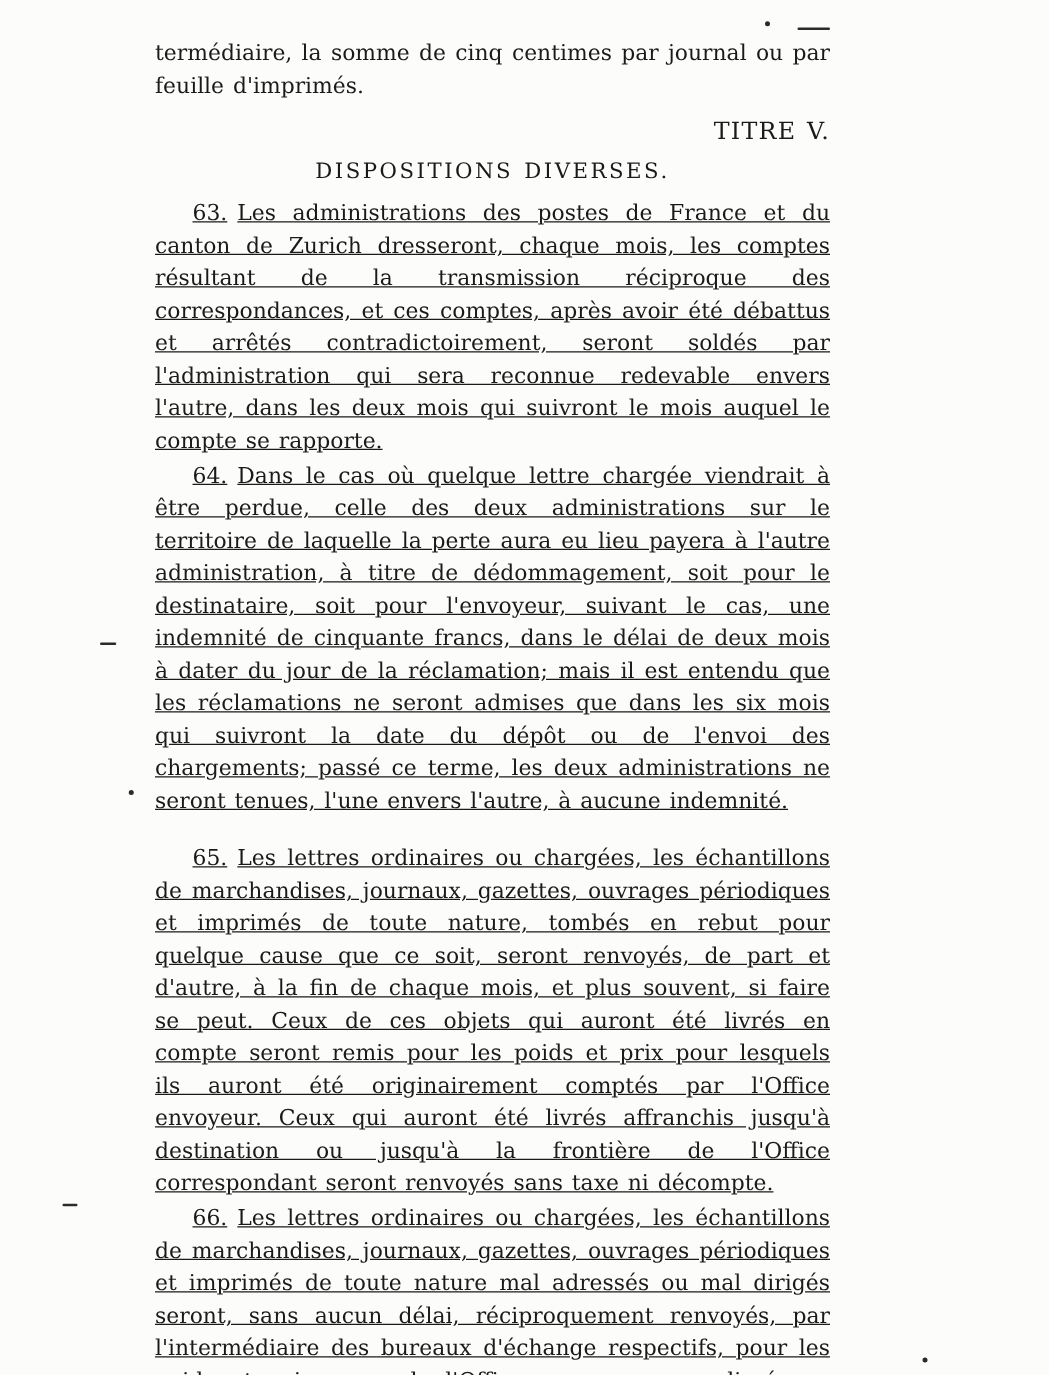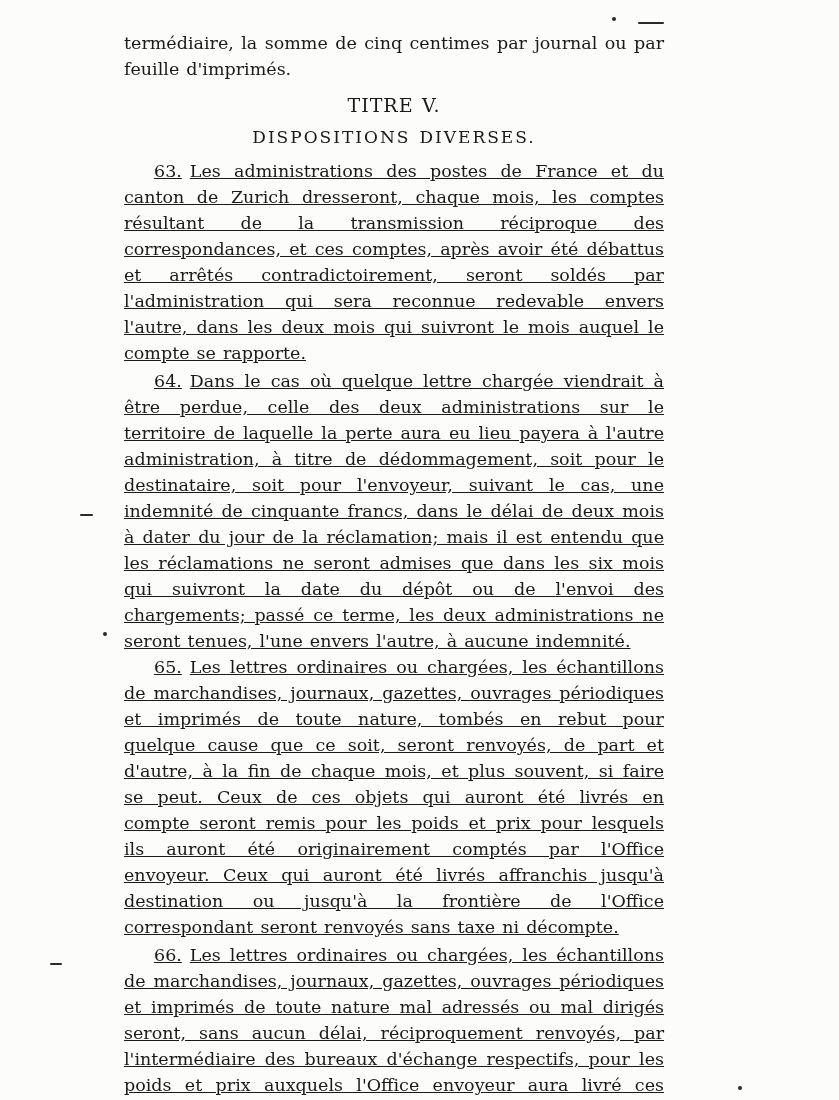--- a/index.html
+++ b/index.html
@@ -22,40 +22,40 @@
   }
   .body-text {
     font-size: 17.5px;
     line-height: 26px;
     text-align: justify;
     word-spacing: 1.5px;
   }
   p { margin: 0; }
   .continuation { text-indent: 0; }
   .doc-title {
-    text-align: center;
+    text-align: right;
     font-size: 19px;
     letter-spacing: 1px;
     margin-top: 10px;
     text-indent: 0;
   }
   .doc-subtitle {
     text-align: center;
     font-size: 17px;
     letter-spacing: 2px;
     margin-top: 6px;
     text-indent: 0;
   }
   .article {
     text-indent: 30px;
     margin-top: 2px;
     text-decoration: underline;
   }
   .article-first { margin-top: 8px; }
-  .article-gap { margin-top: 0; }
+  .article-gap { margin-top: 20px; }
   .art-num { padding-right: 8px; }
   .closing {
     text-indent: 30px;
     margin-top: 2px;
     font-family: Liberation Serif, serif;
   }
   
   .mark { position: absolute; background: #2a2a28; }
   .mark.dot { width: 4px; height: 4px; border-radius: 50%; }
   .mark.dash { height: 2px; border-radius: 1px; }

